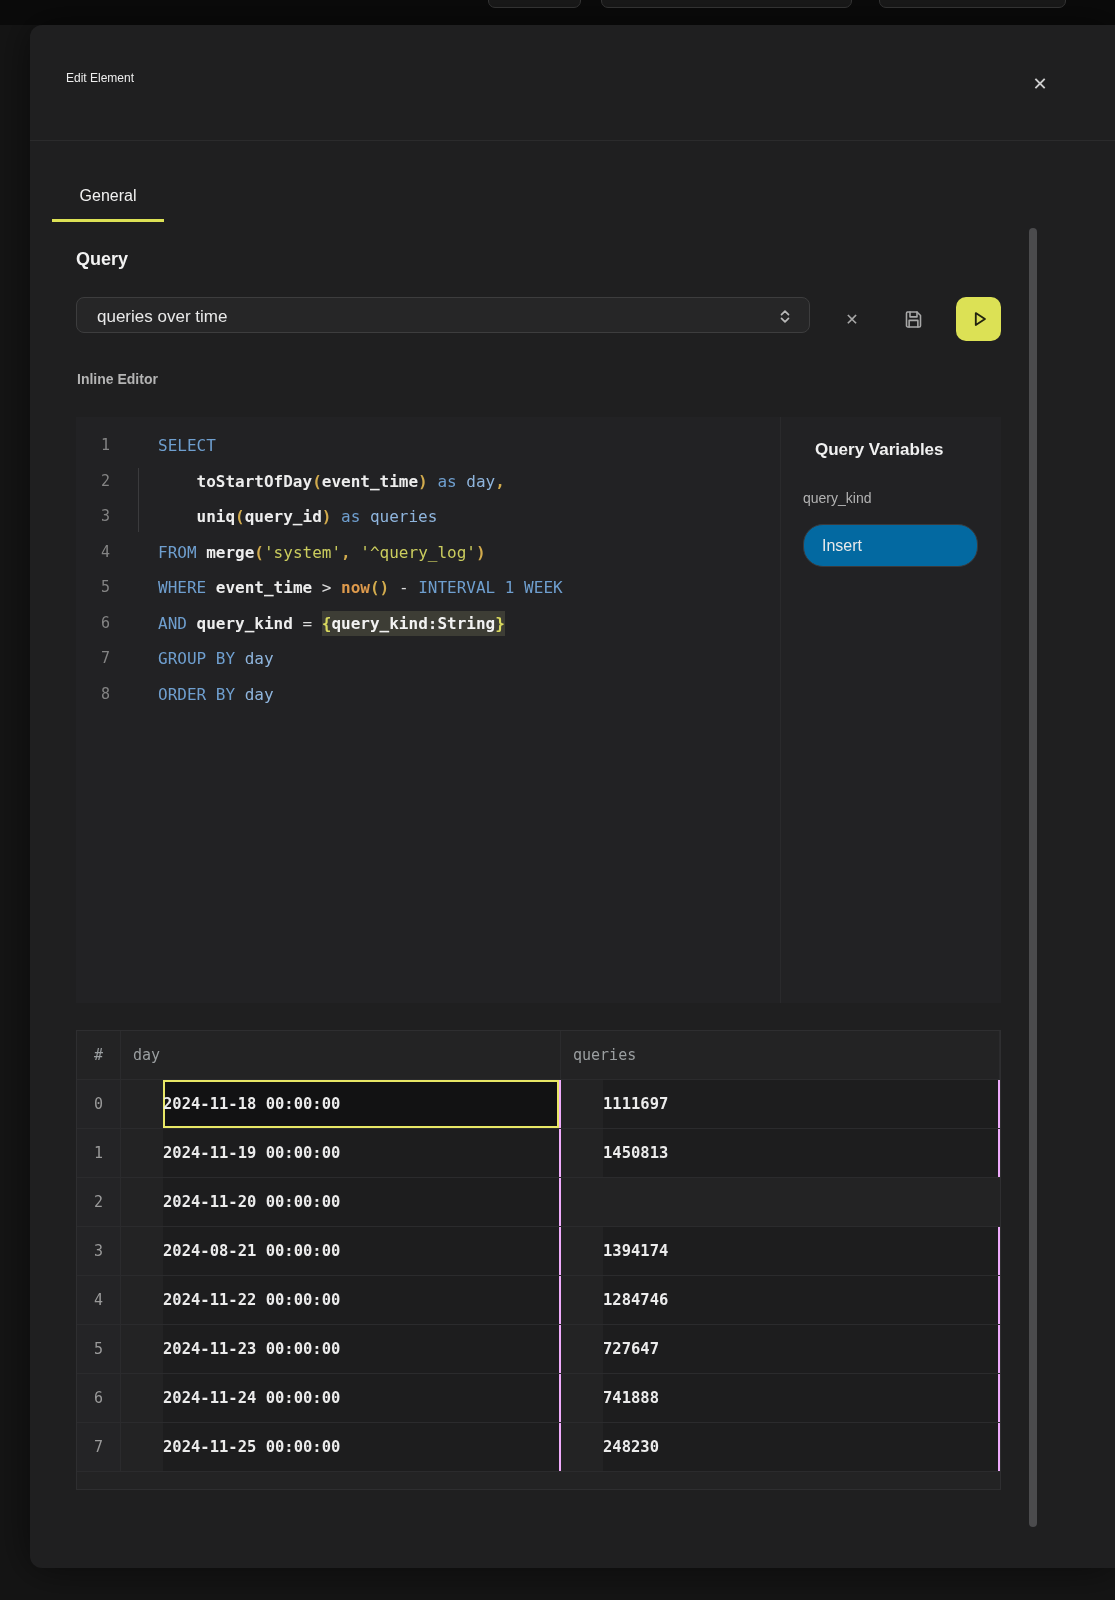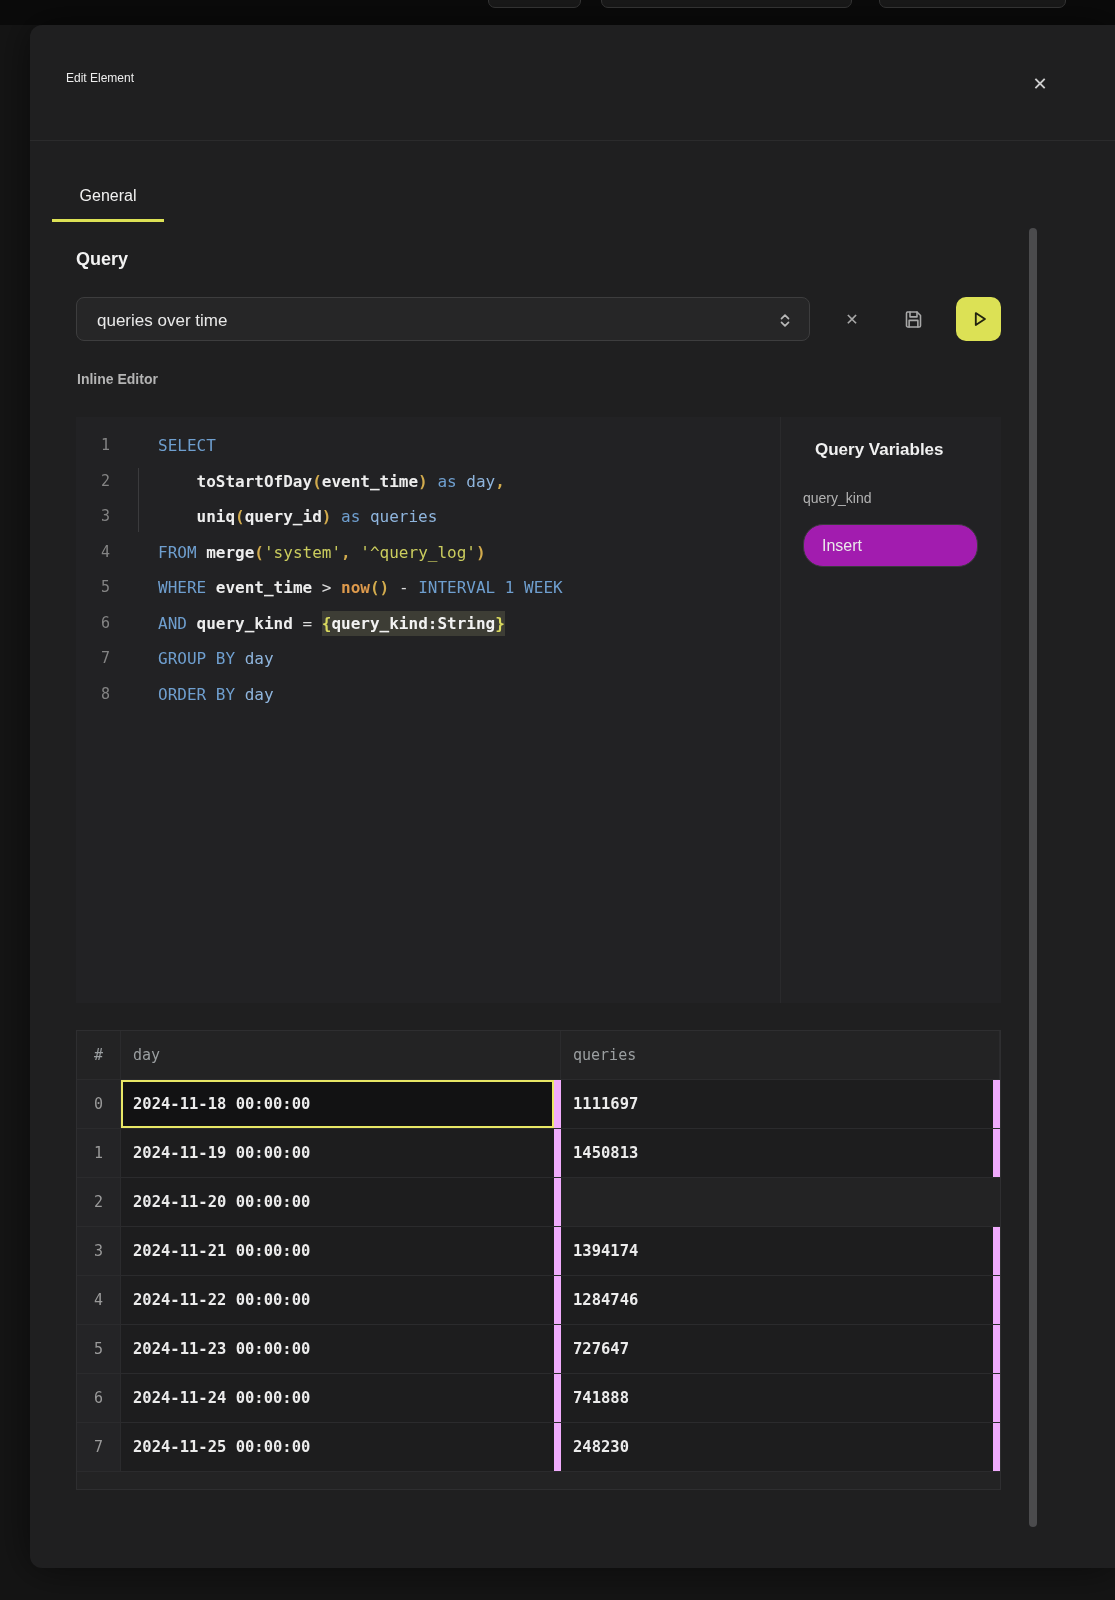--- a/index.html
+++ b/index.html
@@ -51,21 +51,21 @@
     line-height:38px; cursor:pointer;
   }
 
   .query-heading {
     position:absolute; left:46px; top:224px;
     font-size:18px; font-weight:700; color:#f2f2f2;
   }
 
   
   .select-box {
-    position:absolute; left:46px; top:272px; width:734px; height:44px;
+    position:absolute; left:46px; top:272px; width:734px; height:36px;
     background:#262627; border:1px solid #3d3d3e; border-radius:8px;
     display:flex; align-items:center; padding:3px 16px 0 20px; cursor:pointer;justify-content:flex-end;
   }
   .select-value { flex:1; font-size:17px; color:#e9e9e9; }
   .icon-btn {
     position:absolute; width:30px; height:30px; top:279px;
     background:none; border:none; cursor:pointer;
     display:flex; align-items:center; justify-content:center;
     color:#a8a8a8; font-size:16px; font-family:"Liberation Sans", sans-serif;
   }
@@ -115,21 +115,21 @@
   .vars-heading {
     position:absolute; left:22px; top:23px;
     font-size:17px; font-weight:600; color:#f0f0f0;margin-left:12px;
   }
   .var-name {
     position:absolute; left:22px; top:73px;
     font-size:14px; color:#b3b3b3;
   }
   .insert-btn {
     position:absolute; left:22px; top:107px; width:175px; height:43px;
-    background:#a21caf; border:1px solid #3a3a3c; border-radius:20px;
+    background:#0369a1; border:1px solid #3a3a3c; border-radius:20px;
     color:#eaeaea; font-size:16px; text-align:left; padding-left:18px;
     cursor:pointer; font-family:"Liberation Sans", sans-serif;
   }
 
   
   .results {
     position:absolute; left:46px; top:1005px; width:925px; height:460px;
     background:#232324; border:1px solid #2e2e30;
     font-family:"DejaVu Sans Mono", monospace;
   }
@@ -142,22 +142,23 @@
     color:#9b9fa1; font-size:15px; line-height:48px; padding-left:12px;
     border-right:1px solid #2b2b2d;
   }
   .t-head .t-hidx { text-align:center; padding-left:0; }
   .t-idx {
     background:#242426; color:#9a9a9a; font-size:15px; text-align:center;
     line-height:48px; border-right:1px solid #2b2b2d;
   }
   .t-cell {
     background:#1d1d1e; color:#ececec; font-size:15.5px; font-weight:700;
-    line-height:48px; padding-left:12px; border-right:7px solid #f0abfc;
+    line-height:48px; border-right:2px solid #f0abfc;
     cursor:default;
+    margin-left:42px;
   }
   .t-cell.sel {
     box-shadow:inset 0 0 0 2px var(--selection-border, #e8e766);
     background:#121213;
   }
 
   
   .scroll-thumb {
     position:absolute; left:999px; top:203px; width:8px; height:1299px;
     background:#4b4b4d; border-radius:4px;
@@ -251,21 +252,21 @@
           <div class="t-idx">1</div>
           <div class="t-cell">2024-11-19 00:00:00</div>
           <div class="t-cell">1450813</div>
         </div>
         <div class="t-row">
           <div class="t-idx">2</div>
           <div class="t-cell">2024-11-20 00:00:00</div>
         </div>
         <div class="t-row">
           <div class="t-idx">3</div>
-          <div class="t-cell">2024-11-21 00:00:00</div>
+          <div class="t-cell">2024-08-21 00:00:00</div>
           <div class="t-cell">1394174</div>
         </div>
         <div class="t-row">
           <div class="t-idx">4</div>
           <div class="t-cell">2024-11-22 00:00:00</div>
           <div class="t-cell">1284746</div>
         </div>
         <div class="t-row">
           <div class="t-idx">5</div>
           <div class="t-cell">2024-11-23 00:00:00</div>

